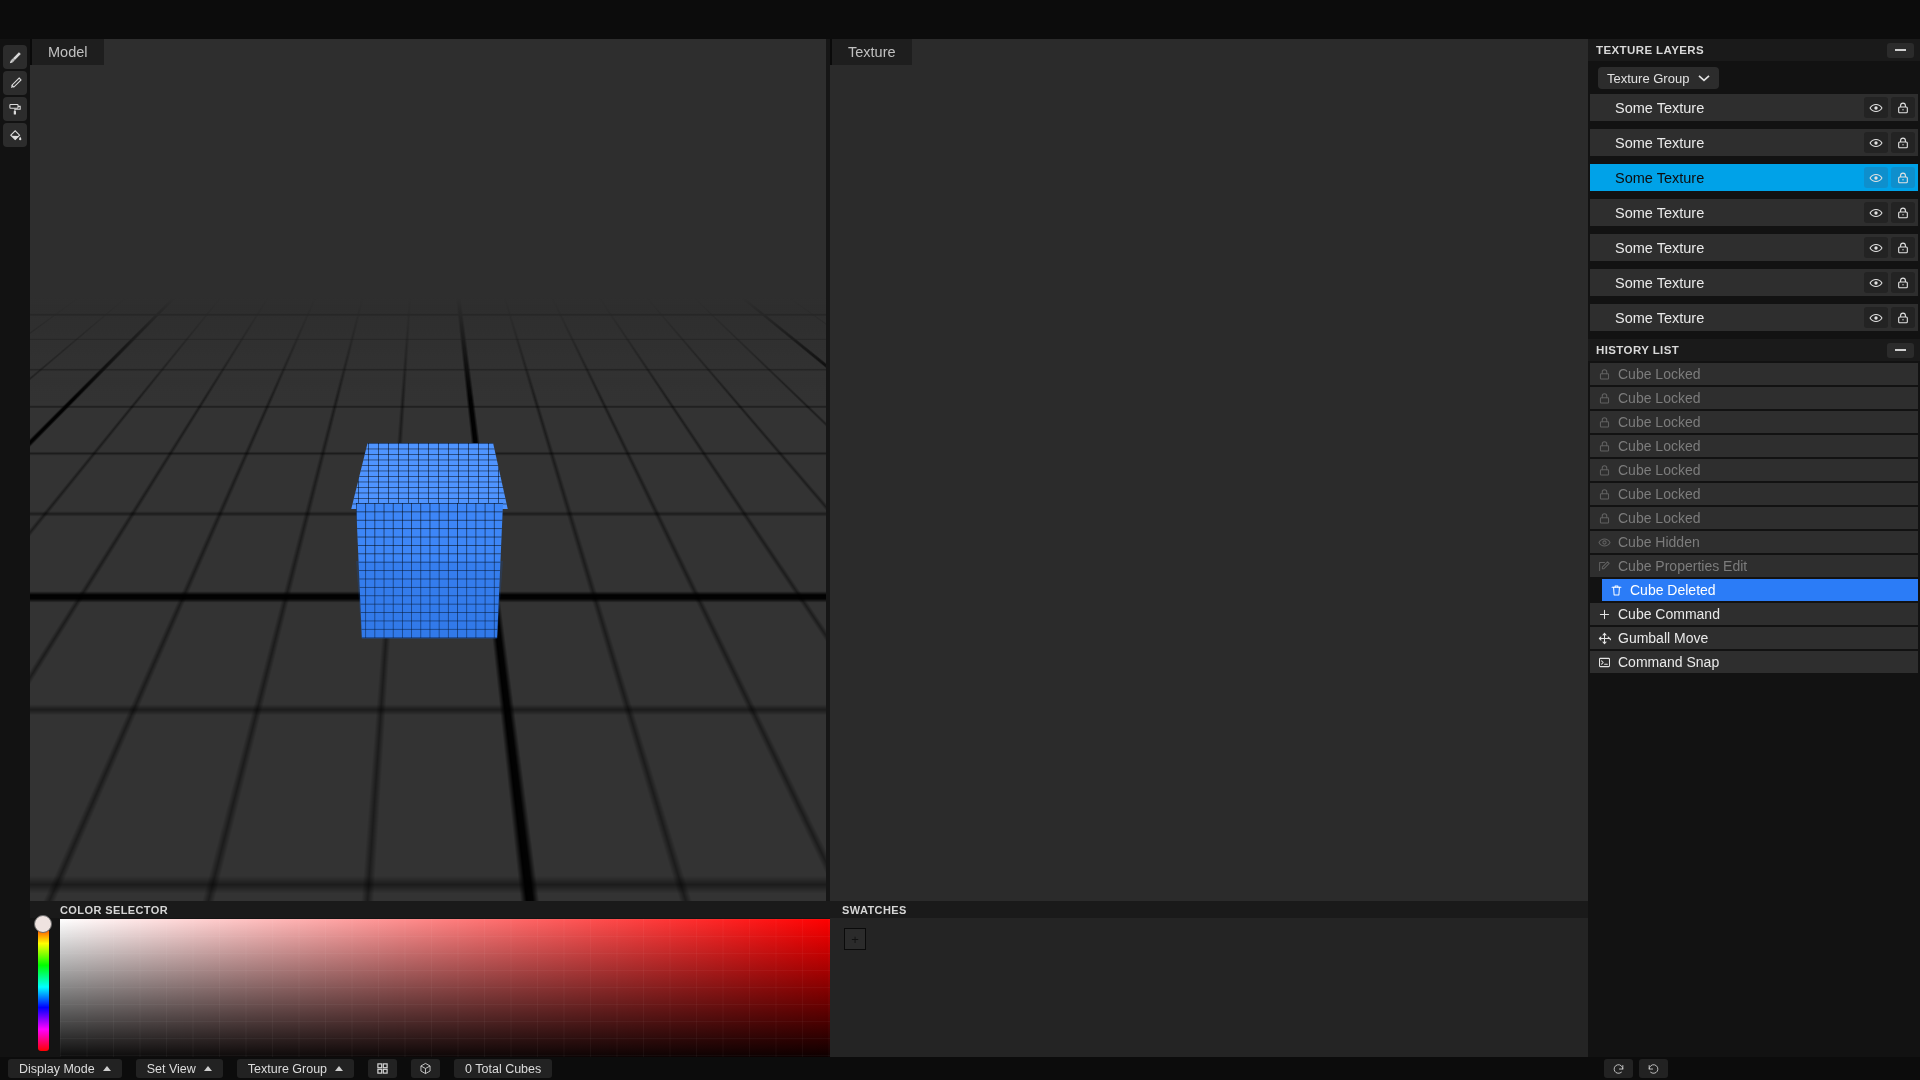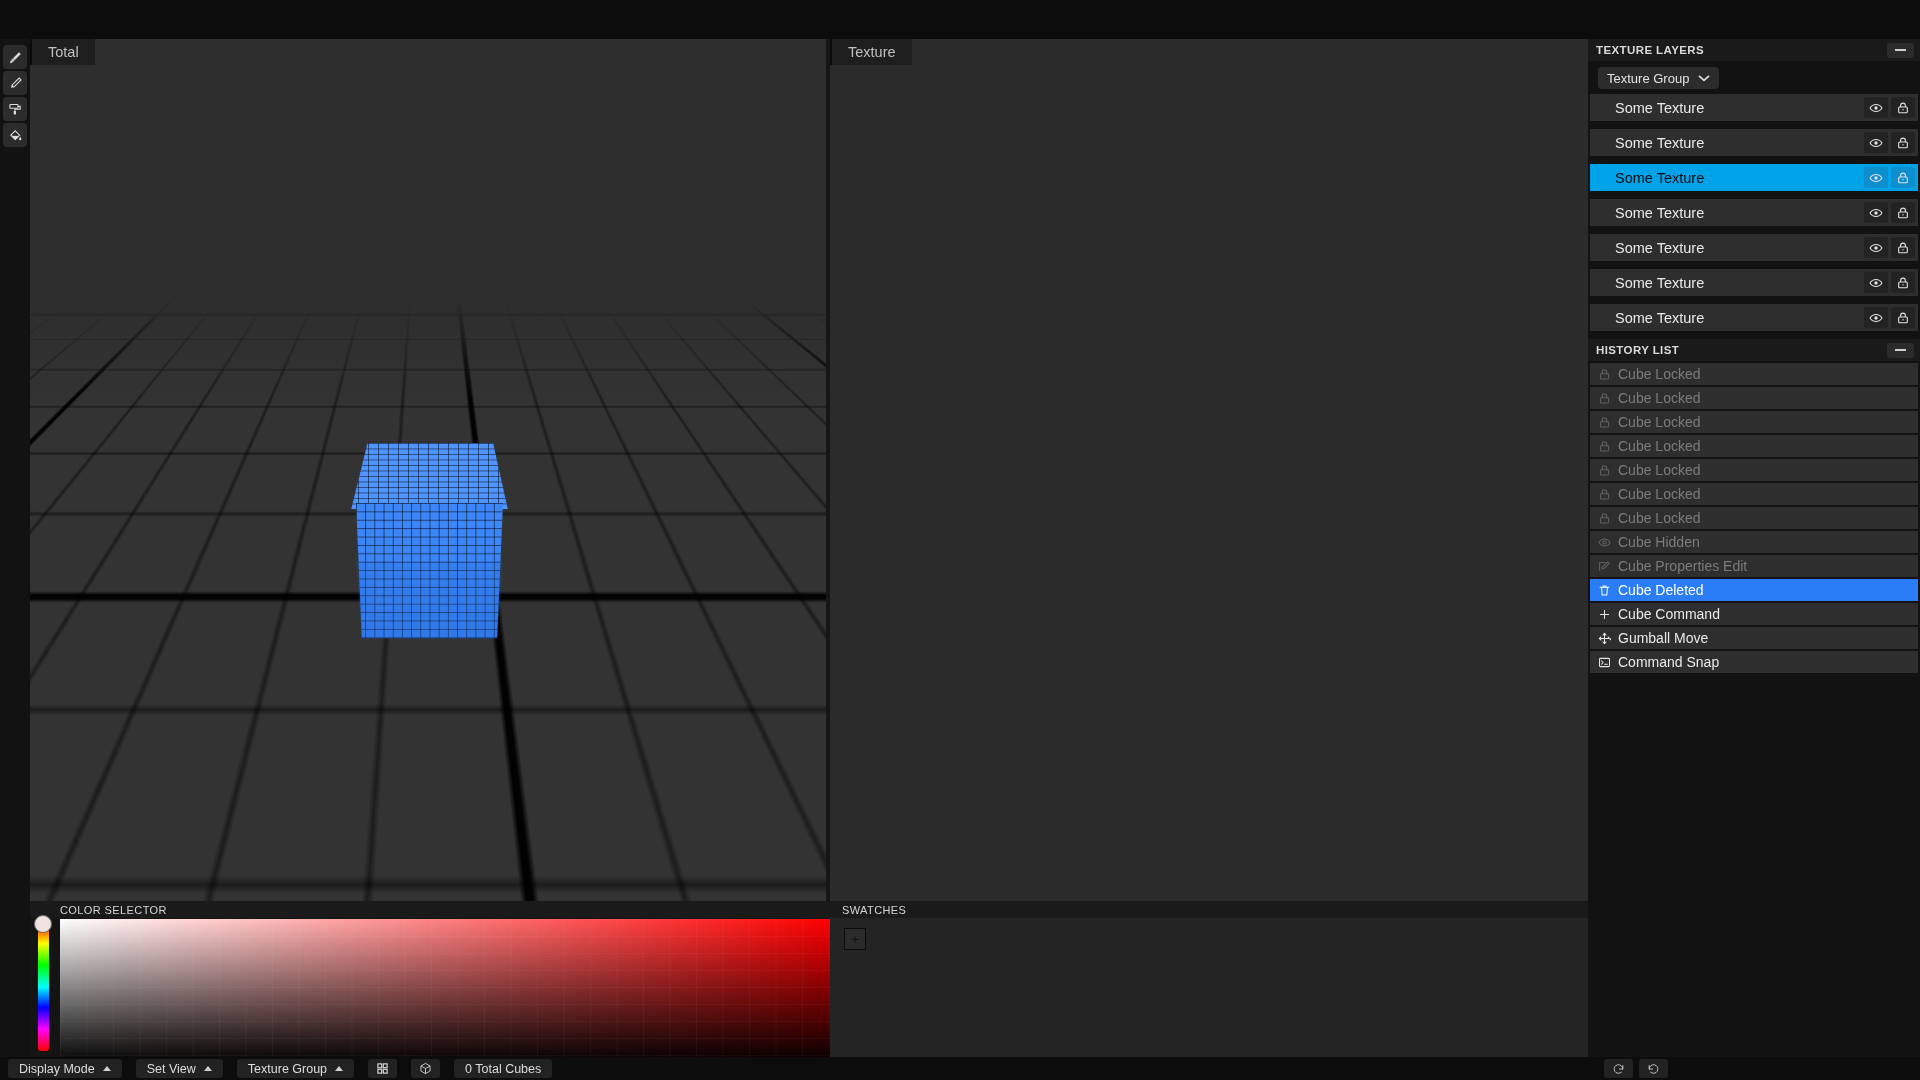--- a/index.html
+++ b/index.html
@@ -135,21 +135,21 @@
   
   .colorrow {
     position:absolute; left:30px; top:901px;
     width:1590px; height:156px;
     background:#141414;
   }
   .panelcap {
     position:absolute; top:0; height:17px;
     background:#1a1a1a;
     display:flex; align-items:center;
-    font-size:11px; font-weight:normal; letter-spacing:.4px;
+    font-size:11px; font-weight:bold; letter-spacing:.4px;
     color:#d6d6d6; padding-left:30px;
   }
   .cap-color { left:0; width:800px; }
   .cap-swatch { left:800px; width:790px; padding-left:12px; }
 
   .huebar {
     position:absolute; left:8px; top:22px; width:11px; height:128px;
     border-radius:3px;
     background:linear-gradient(to bottom,
       #ff0000 0%, #ffff00 16%, #00ff00 33%, #00ffff 50%,
@@ -234,21 +234,21 @@
 
   .histlist { padding:2px 2px 0 2px; }
   .hist {
     height:22px; margin-bottom:2px;
     background:#2e2e2e; display:flex; align-items:center; gap:7px;
     padding-left:8px; font-size:14px; color:#e9e9e9; cursor:pointer;
   }
   .hist svg { width:13px; height:13px; flex:none; }
   .hist.dim { color:#7c7c7c; }
   .hist.dim svg { opacity:.55; }
-  .hist.sel { background:#2b7cf7; color:#ffffff; }
+  .hist.sel { background:#2b7cf7; color:#ffffff;margin-left:12px; }
   .hist.sel svg { opacity:1; }
 
   
   .statusbar {
     position:absolute; left:0; bottom:0; width:1920px; height:23px;
     background:#0c0c0c; display:flex; align-items:center;
     padding-left:8px; gap:14px;
   }
   .sbtn {
     height:19px; padding:0 11px;
@@ -304,21 +304,21 @@
         <div class="floor-wrap">
           <div class="floor"></div>
           <div class="floor-fade"></div>
         </div>
         <div class="cube">
           <div class="cube-top"></div>
           <div class="cube-front"></div>
           <div class="cube-mid-shade"></div>
         </div>
       </div>
-      <div class="vp-tab">Total</div>
+      <div class="vp-tab">Model</div>
     </div>
     <div class="vp vp-texture">
       <div class="vp-body"></div>
       <div class="vp-tab">Texture</div>
     </div>
   </div>
 
   <div class="colorrow">
     <div class="panelcap cap-color">COLOR SELECTOR</div>
     <div class="panelcap cap-swatch">SWATCHES</div>

